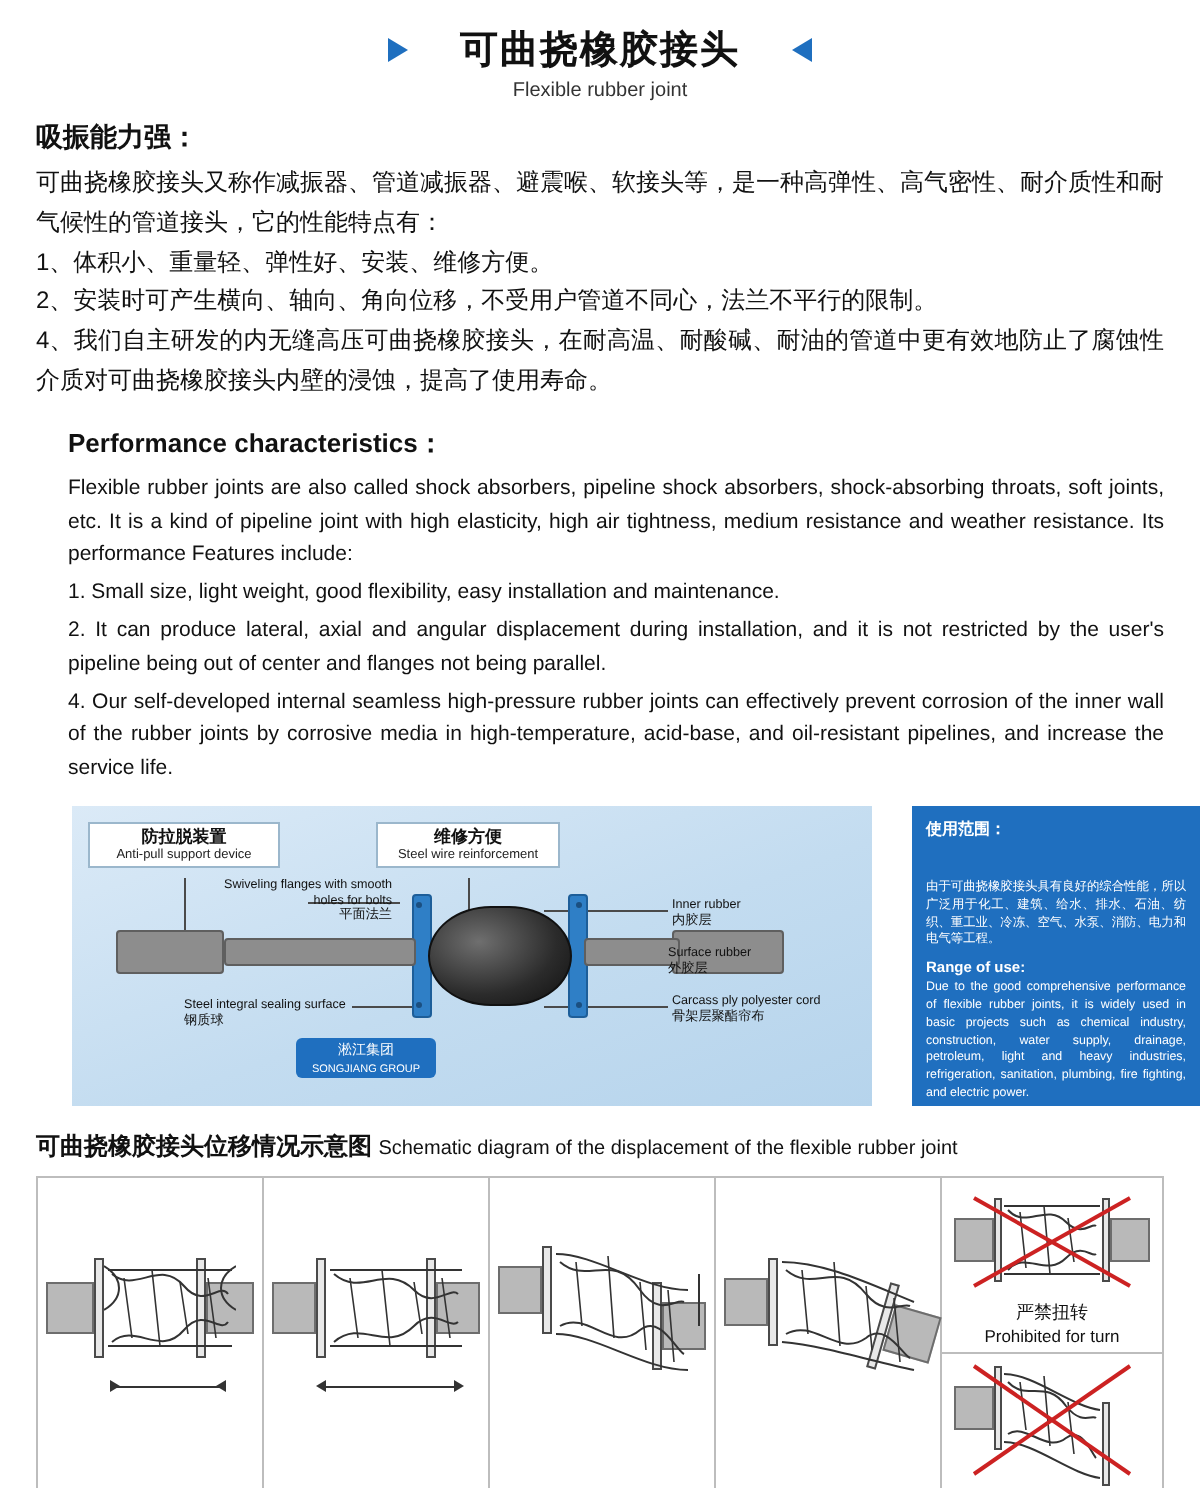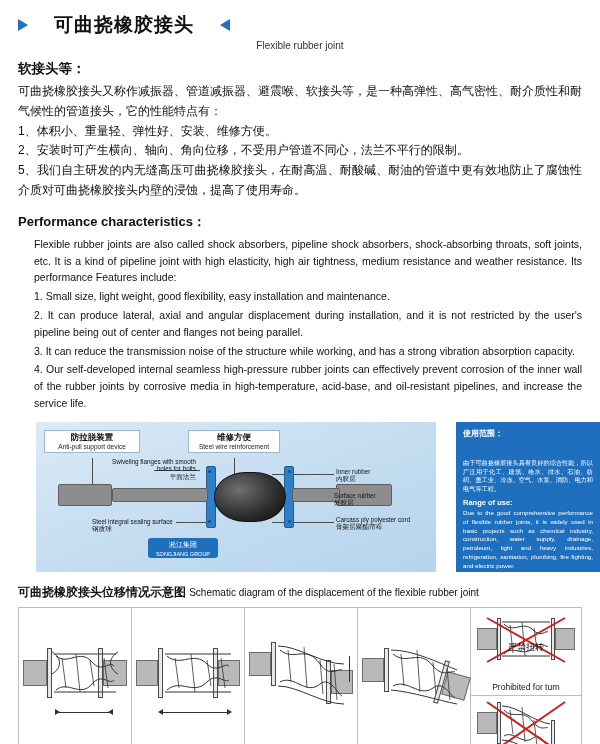--- a/index.html
+++ b/index.html
@@ -9,32 +9,32 @@
     background: #ffffff;
     font-family: "Liberation Sans", sans-serif;
     color: #111;
     position: relative;
     overflow: hidden;
   }
   .page { position:relative; width:600px; height:744px; padding: 0 18px; }
 
   
   .title-wrap { text-align:center; padding-top:12px; }
-  .title-row { display:flex; align-items:center; gap:26px; }
+  .title-row { display:flex; align-items:center; justify-content:center; gap:26px; }
   .title-cn { font-size:19px; font-weight:bold; color:#111; letter-spacing:1px; }
   .tri { width:0;height:0;border-top:6px solid transparent;border-bottom:6px solid transparent; }
   .tri.left { border-left:10px solid #1f6fbf; }
   .tri.right { border-right:10px solid #1f6fbf; }
   .title-en { font-size:10px; color:#333; margin-top:2px; }
 
   
   .sec-head-cn { font-size:13.5px; font-weight:bold; margin:9px 0 4px 0; }
   .cn-p { font-size:12px; line-height:1.65; margin:0; text-align:justify; }
 
-  .sec-head-en { font-size:13px; font-weight:bold; margin:12px 0 5px 0; }
+  .sec-head-en { font-size:13px; font-weight:bold; margin:12px 0 5px 16px; }
   .en-p { font-size:10.5px; line-height:1.6; margin:0 0 2px 16px; text-align:justify; color:#111; }
 
   
   .figband { margin-top:10px; position:relative; height:150px; }
   .figband-inner { position:relative; height:194px; }
 
   .diagram {
     position:absolute; left:18px; top:0; width:400px; height:150px;
     background:#cfe3f3;
     background-image:linear-gradient(160deg,#dbeaf7 0%,#c3dcf0 55%,#b6d4ec 100%);
@@ -92,21 +92,21 @@
   }
   .cellcol { border-right:1px solid #bdbdbd; position:relative; display:flex; flex-direction:column; }
   .cellcol:last-child { border-right:none; }
   .fig { flex:1; position:relative; }
 
   .lastcol { display:flex; flex-direction:column; }
   .lastcell { flex:1; position:relative; border-bottom:1px solid #bdbdbd; }
   .lastcell:last-child { border-bottom:none; }
   .lastcap { position:absolute; left:0; right:0; bottom:3px; text-align:center; }
   .lastcap .c1 { font-size:9px; display:block; }
-  .lastcap .c2 { font-size:8.5px; display:block;margin-top:28px; }
+  .lastcap .c2 { font-size:8.5px; display:block; }
 
   
   .pipe { position:absolute; background:#b9b9b9; border:1px solid #6d6d6d; }
   .plate { position:absolute; background:#e8e8e8; border:1px solid #4a4a4a; }
   .wave { position:absolute; }
   .dim { position:absolute; background:#333; height:1px; }
   .arrowL, .arrowR { position:absolute; width:0;height:0;border-top:3px solid transparent;border-bottom:3px solid transparent; }
   .arrowL { border-right:5px solid #333; }
   .arrowR { border-left:5px solid #333; }
 </style>
@@ -117,31 +117,30 @@
 
   <div class="title-wrap">
     <div class="title-row">
       <span class="tri left"></span>
       <span class="title-cn">可曲挠橡胶接头</span>
       <span class="tri right"></span>
     </div>
     <div class="title-en">Flexible rubber joint</div>
   </div>
 
-  <div class="sec-head-cn">软接头等：</div>
+  <div class="sec-head-cn">吸振能力强：</div>
   <p class="cn-p">可曲挠橡胶接头又称作减振器、管道减振器、避震喉、软接头等，是一种高弹性、高气密性、耐介质性和耐气候性的管道接头，它的性能特点有：</p>
   <p class="cn-p">1、体积小、重量轻、弹性好、安装、维修方便。</p>
   <p class="cn-p">2、安装时可产生横向、轴向、角向位移，不受用户管道不同心，法兰不平行的限制。</p>
-  <p class="cn-p">5、我们自主研发的内无缝高压可曲挠橡胶接头，在耐高温、耐酸碱、耐油的管道中更有效地防止了腐蚀性介质对可曲挠橡胶接头内壁的浸蚀，提高了使用寿命。</p>
+  <p class="cn-p">4、我们自主研发的内无缝高压可曲挠橡胶接头，在耐高温、耐酸碱、耐油的管道中更有效地防止了腐蚀性介质对可曲挠橡胶接头内壁的浸蚀，提高了使用寿命。</p>
 
   <div class="sec-head-en">Performance characteristics：</div>
   <p class="en-p">Flexible rubber joints are also called shock absorbers, pipeline shock absorbers, shock-absorbing throats, soft joints, etc. It is a kind of pipeline joint with high elasticity, high air tightness, medium resistance and weather resistance. Its performance Features include:</p>
   <p class="en-p">1. Small size, light weight, good flexibility, easy installation and maintenance.</p>
   <p class="en-p">2. It can produce lateral, axial and angular displacement during installation, and it is not restricted by the user's pipeline being out of center and flanges not being parallel.</p>
-  <p class="en-p">3. It can reduce the transmission noise of the structure while working, and has a strong vibration absorption capacity.</p>
   <p class="en-p">4. Our self-developed internal seamless high-pressure rubber joints can effectively prevent corrosion of the inner wall of the rubber joints by corrosive media in high-temperature, acid-base, and oil-resistant pipelines, and increase the service life.</p>
 
   <div class="figband">
     <div class="figband-inner">
 
       <div class="diagram">
 
         <div class="tagbox tag-antipull">
           <span class="t1">防拉脱装置</span>
           <span class="t2">Anti-pull support device</span>

